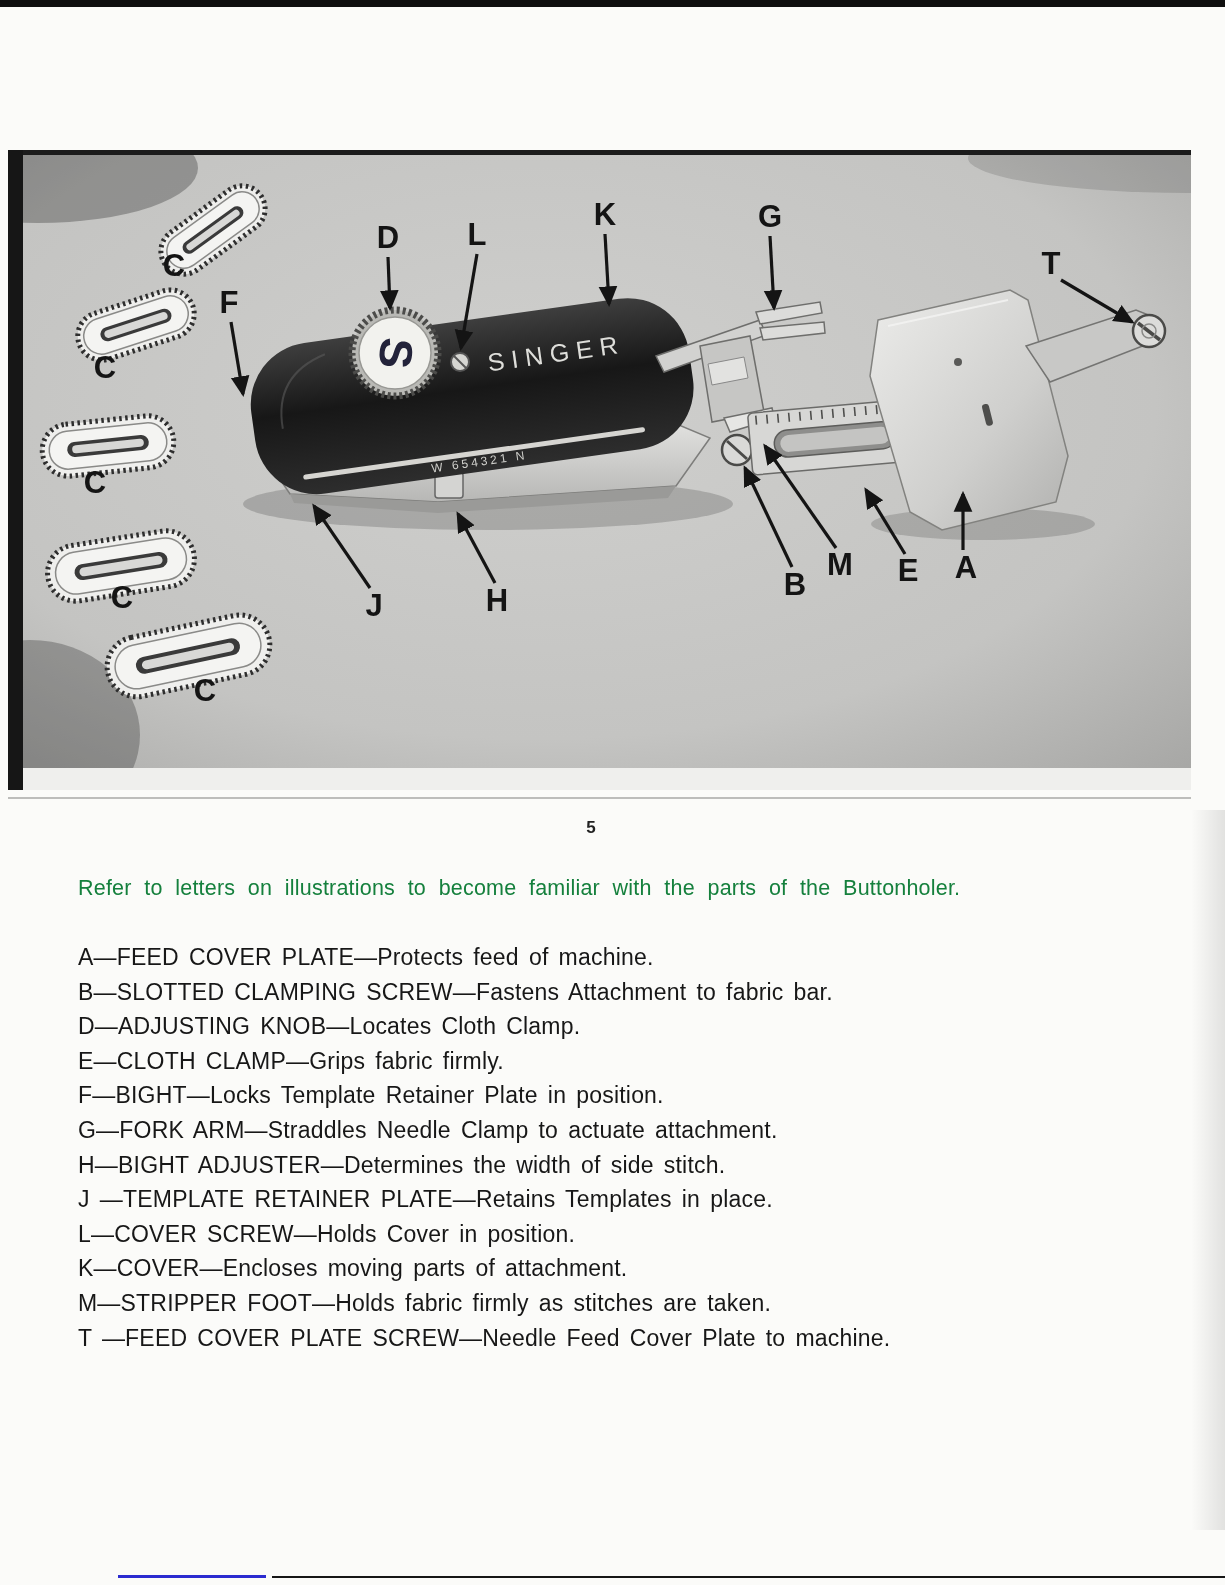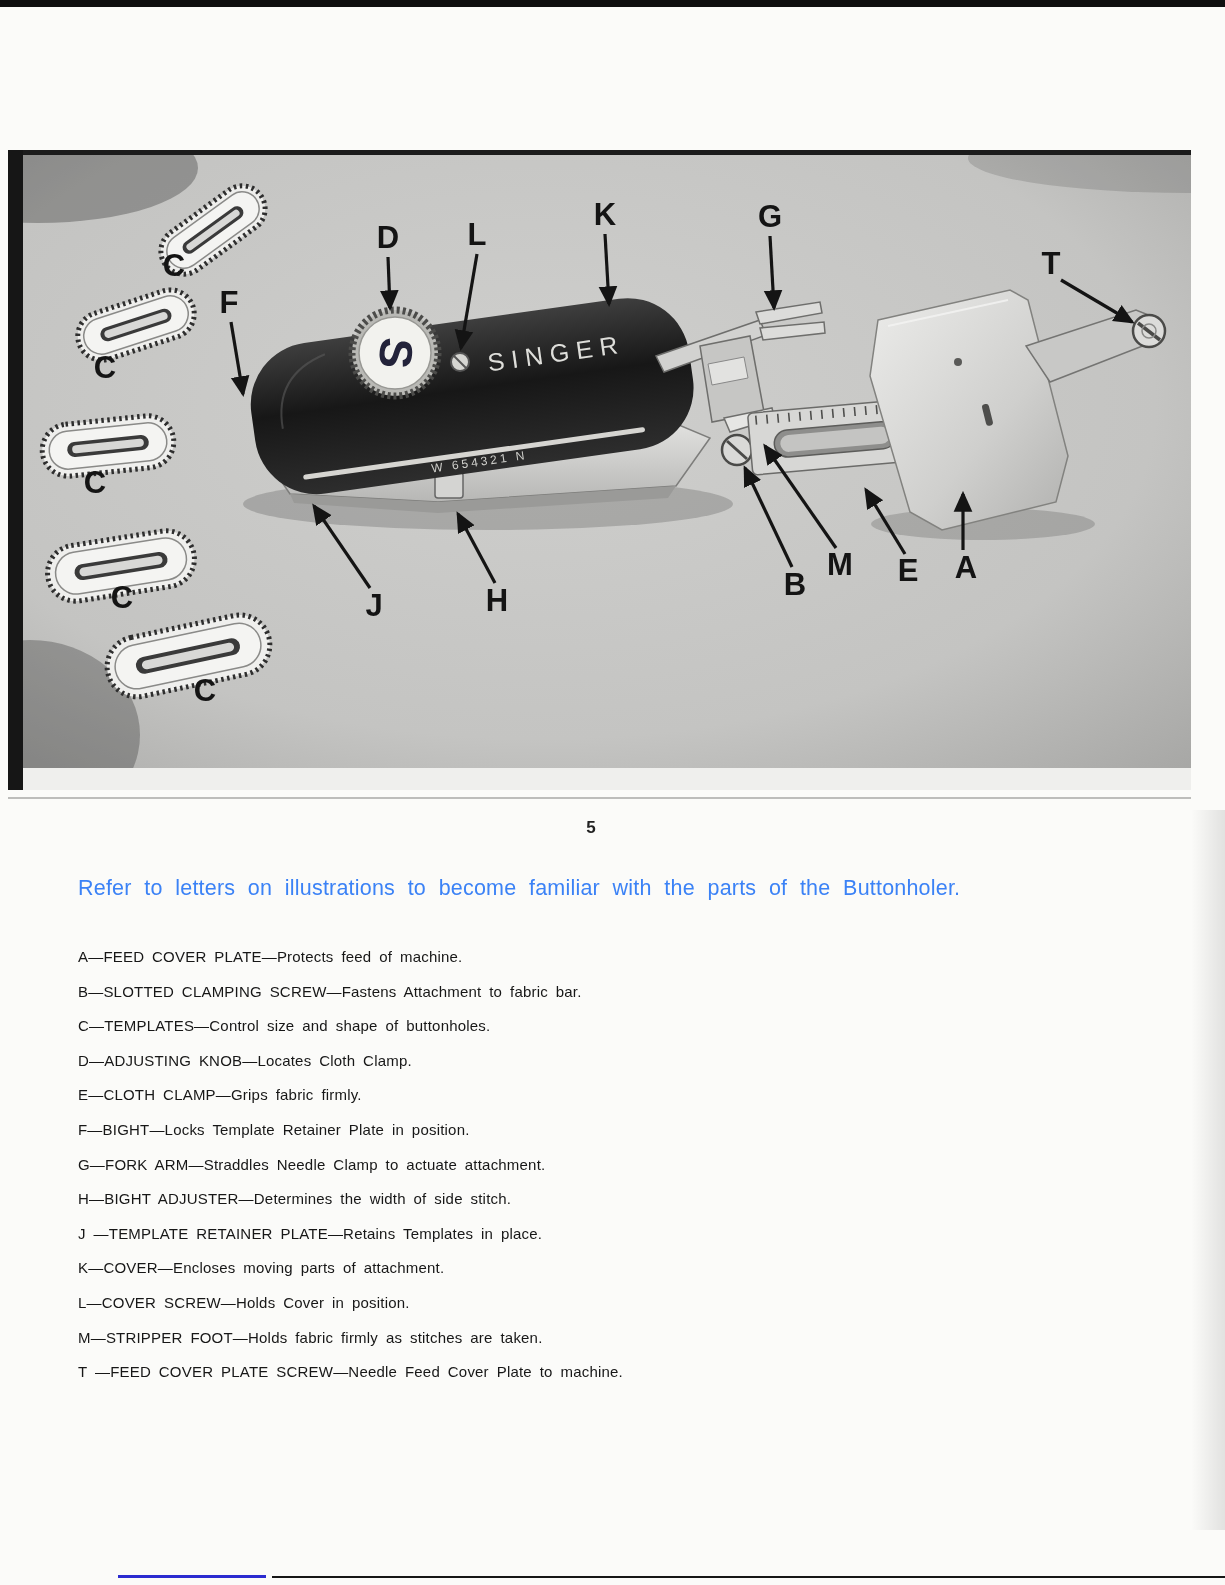--- a/index.html
+++ b/index.html
@@ -7,23 +7,23 @@
     width:1225px;height:1585px;position:relative;overflow:hidden;
     background:#fbfbf9;color:#1a1a1a;
     font-family:"Liberation Sans",sans-serif;
   }
   .top-bar{position:absolute;left:0;top:0;width:1225px;height:7px;background:#0f0f0f}
   .photo-frame{position:absolute;left:8px;top:150px;width:1183px;height:640px;background:#c6c6c4}
   .photo-underline{position:absolute;left:8px;top:797px;width:1183px;height:2px;background:#bdbdbb}
   .page-number{position:absolute;left:0;top:818px;width:1183px;text-align:center;
     font-size:17px;font-weight:bold;letter-spacing:1px;color:#222}
   .intro{position:absolute;left:78px;top:876px;width:1045px;font-size:21.5px;
-    color:#3b82f6;word-spacing:6.5px;letter-spacing:0.2px;margin:0}
+    color:#15803d;word-spacing:6.5px;letter-spacing:0.2px;margin:0}
   .parts{position:absolute;left:78px;top:940px;width:1090px}
-  .part-row{font-size:15px;line-height:34.6px;color:#171717;word-spacing:3.5px;
+  .part-row{font-size:23px;line-height:34.6px;color:#171717;word-spacing:3.5px;
     letter-spacing:0.2px;white-space:nowrap}
   .fig-letter{font-family:"Liberation Sans",sans-serif;font-size:31px;font-weight:bold;
     fill:#141414;text-anchor:middle}
   .right-shade{position:absolute;right:0;top:810px;width:34px;height:720px;
     background:linear-gradient(to right,rgba(0,0,0,0),rgba(0,0,0,0.10))}
   .rule-blue{position:absolute;left:118px;top:1575px;width:148px;height:3px;background:#2b2bd0}
   .rule-black{position:absolute;left:272px;top:1576px;width:953px;height:2px;background:#161616}
 </style>
 </head>
 <body>
@@ -205,28 +205,27 @@
 
 <div class="photo-underline"></div>
 
 <div class="page-number">5</div>
 
 <p class="intro">Refer to letters on illustrations to become familiar with the parts of the Buttonholer.</p>
 
 <div class="parts">
   <div class="part-row">A—FEED COVER PLATE—Protects feed of machine.</div>
   <div class="part-row">B—SLOTTED CLAMPING SCREW—Fastens Attachment to fabric bar.</div>
-  <div class="part-row">C—TEMPLATES—Control size and shape of buttonholes.</div>
   <div class="part-row">D—ADJUSTING KNOB—Locates Cloth Clamp.</div>
   <div class="part-row">E—CLOTH CLAMP—Grips fabric firmly.</div>
   <div class="part-row">F—BIGHT—Locks Template Retainer Plate in position.</div>
   <div class="part-row">G—FORK ARM—Straddles Needle Clamp to actuate attachment.</div>
   <div class="part-row">H—BIGHT ADJUSTER—Determines the width of side stitch.</div>
   <div class="part-row">J —TEMPLATE RETAINER PLATE—Retains Templates in place.</div>
+  <div class="part-row">L—COVER SCREW—Holds Cover in position.</div>
   <div class="part-row">K—COVER—Encloses moving parts of attachment.</div>
-  <div class="part-row">L—COVER SCREW—Holds Cover in position.</div>
   <div class="part-row">M—STRIPPER FOOT—Holds fabric firmly as stitches are taken.</div>
   <div class="part-row">T —FEED COVER PLATE SCREW—Needle Feed Cover Plate to machine.</div>
 </div>
 
 <div class="right-shade"></div>
 <div class="rule-blue"></div>
 <div class="rule-black"></div>
 
 </body></html>

